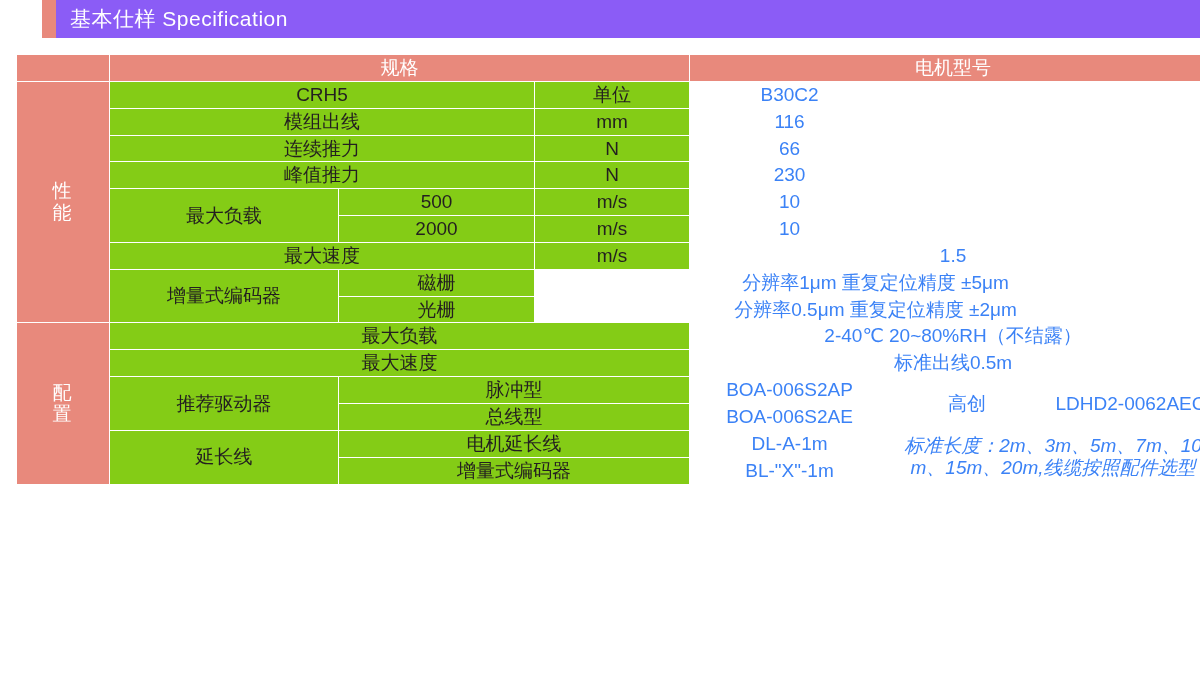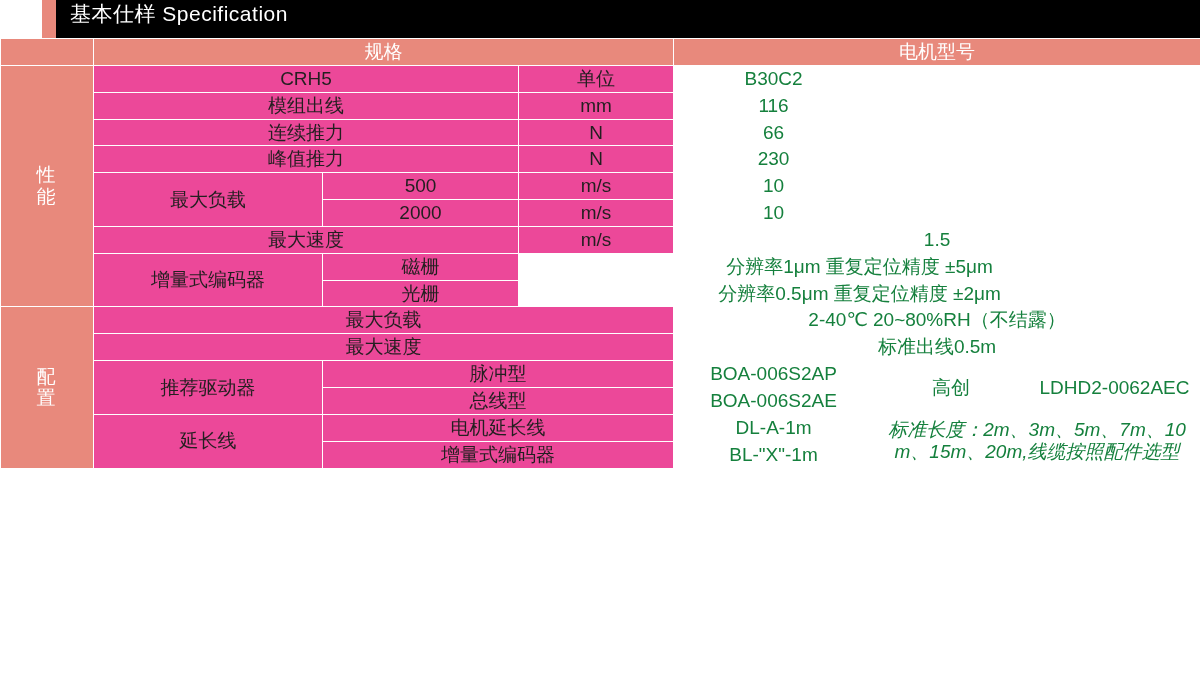--- a/index.html
+++ b/index.html
@@ -11,22 +11,23 @@
     width: 1200px;
     height: 678px;
     font-family: "Liberation Sans", "DejaVu Sans", sans-serif;
     color: #231f20;
     overflow: hidden;
   }
 
   
   .header {
     height: 38px;
-    background: #000000;
+    background: #8b5cf6;
     display: flex;
+    align-items: center;
     margin: 0 0 0 0;
   }
   .header-accent {
     width: 42px;
     height: 38px;
     background: #ffffff;
     flex: 0 0 auto;
   }
   .header-swatch {
     width: 14px;
@@ -37,21 +38,21 @@
   .header-title {
     color: #ffffff;
     font-size: 21px;
     letter-spacing: 0.5px;
     padding-left: 14px;
     white-space: nowrap;
   }
 
   
   .spec-wrap {
-    padding: 0;
+    padding: 16px;
   }
   table.spec {
     border-collapse: collapse;
     width: 1200px;
     table-layout: fixed;
   }
   table.spec td {
     border: 1px solid #ffffff;
     text-align: center;
     vertical-align: middle;
@@ -79,26 +80,26 @@
   }
   .side-cell .stack {
     display: block;
   }
   .hdr {
     background: #e8897c;
     color: #ffffff;
     font-size: 21px;
   }
   .label {
-    background: #ec4899;
+    background: #84cc16;
     color: #231f20;
   }
   .value {
     background: #ffffff;
-    color: #15803d;
+    color: #3b82f6;
   }
   .value-small {
     font-size: 16px;
     line-height: 1.25;
     font-style: italic;
   }
   .blank {
     background: #ffffff;
   }
 </style>

